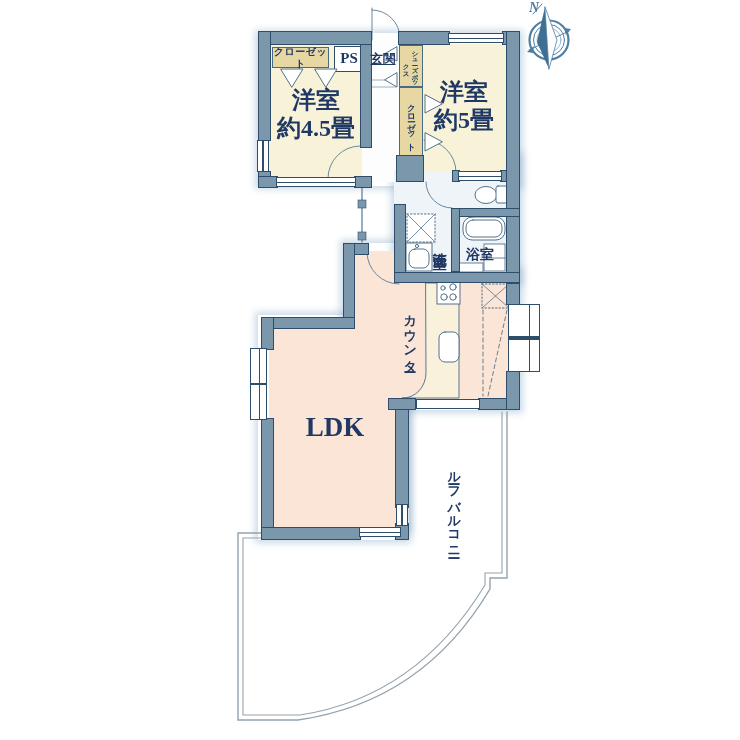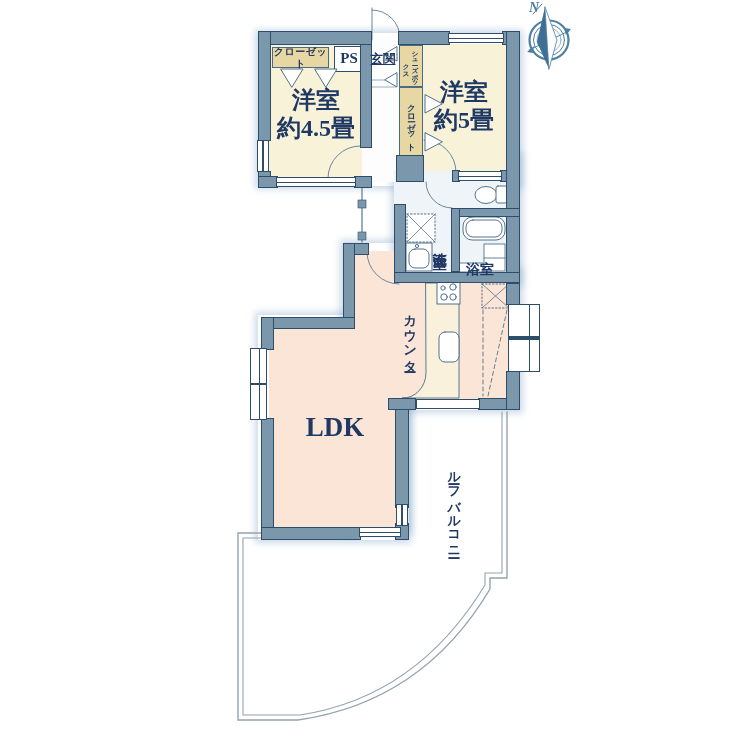--- a/index.html
+++ b/index.html
@@ -195,18 +195,18 @@
   </div>
   <div class="lbl ldkf" style="left:268px;top:394px;width:134px;height:68px;flex-direction:column;">
     <span>LDK</span>
   </div>
   <div class="lbl" style="left:272px;top:47px;width:57px;height:21px;font-size:10px;letter-spacing:.5px;">クローゼット</div>
   <div class="lbl" style="left:334px;top:46px;width:30px;height:26px;font-size:15px;font-weight:700;">PS</div>
   <div class="lbl" style="left:368px;top:50px;width:30px;height:18px;font-size:12.5px;text-decoration:underline;">玄関</div>
   <div class="lbl vt" style="left:399px;top:45px;width:24px;height:42px;font-size:6.5px;letter-spacing:0;line-height:1.4;">シューズボックス</div>
   <div class="lbl vt" style="left:399px;top:87px;width:24px;height:70px;font-size:8.5px;letter-spacing:0;">クローゼット</div>
   <div class="lbl vt" style="left:428px;top:212px;width:22px;height:62px;font-size:14px;">洗面室</div>
-  <div class="lbl" style="left:458px;top:261px;width:44px;height:18px;font-size:14px;">浴室</div>
+  <div class="lbl" style="left:458px;top:246px;width:44px;height:18px;font-size:14px;">浴室</div>
   <div class="lbl vt" style="left:399px;top:294px;width:22px;height:84px;font-size:13px;letter-spacing:0;">カウンター</div>
   <div class="lbl vt" style="left:443px;top:448px;width:22px;height:118px;font-size:13px;letter-spacing:0;">ルーフバルコニー</div>
   <div class="lbl n-lbl" style="left:524px;top:0px;width:20px;height:16px;">N</div>
 
 </div>
 
 </body></html>

